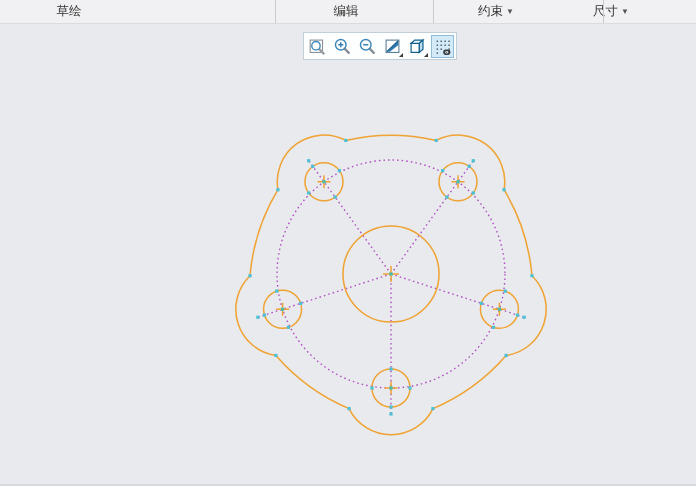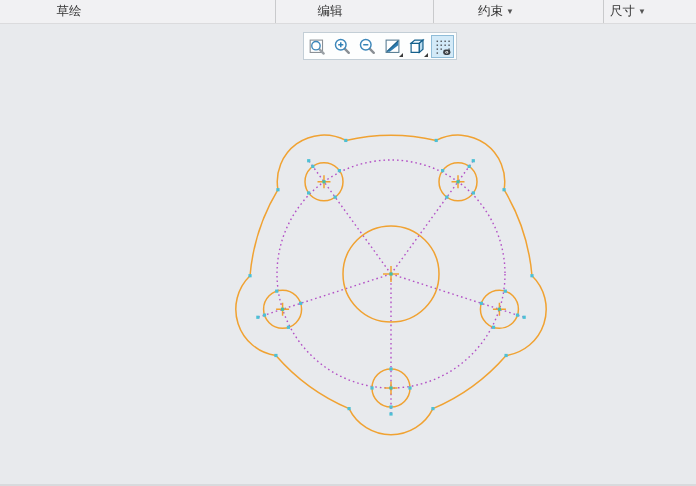--- a/index.html
+++ b/index.html
@@ -33,23 +33,23 @@
 
   #sketch-svg{position:absolute;left:0;top:0;}
 </style>
 </head>
 <body>
 
 <div id="app">
 
   <div id="menubar">
     <div class="menu-item" style="left:69px"><span>草绘</span></div>
-    <div class="menu-item" style="left:330px"><span>编辑</span></div>
+    <div class="menu-item" style="left:346px"><span>编辑</span></div>
     <div class="menu-item" style="left:496px"><span>约束</span><span class="dd">▼</span></div>
-    <div class="menu-item" style="left:628px"><span>尺寸</span><span class="dd">▼</span></div>
+    <div class="menu-item" style="left:611px"><span>尺寸</span><span class="dd">▼</span></div>
     <div class="menu-divider" style="left:275px"></div>
     <div class="menu-divider" style="left:433px"></div>
     <div class="menu-divider" style="left:603px"></div>
   </div>
 
   <div id="canvas">
 
     <svg id="sketch-svg" width="696" height="462">
         <circle cx="391" cy="250" r="114" fill="none" stroke="#B351C6" stroke-width="1.4" stroke-dasharray="1.6 3"></circle>
         <line x1="391" y1="250" x2="473.28993532094626" y2="136.73762078750735" stroke="#B351C6" stroke-width="1.4" stroke-dasharray="1.6 3"></line>

